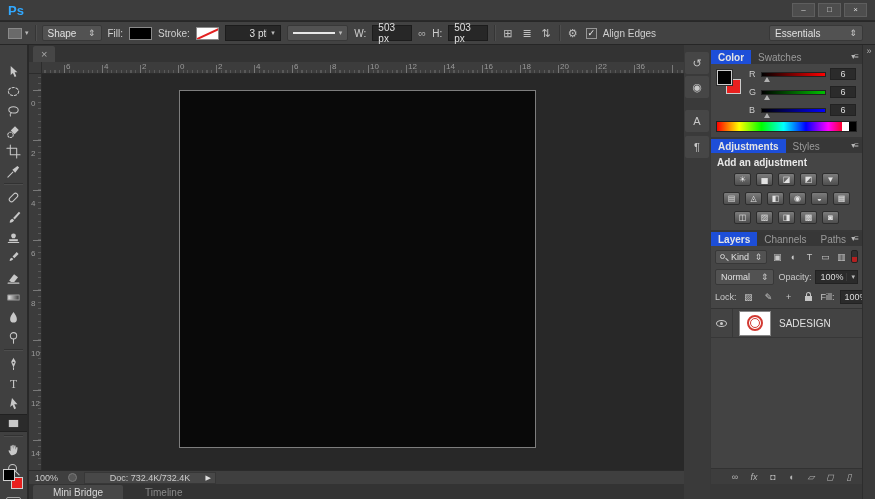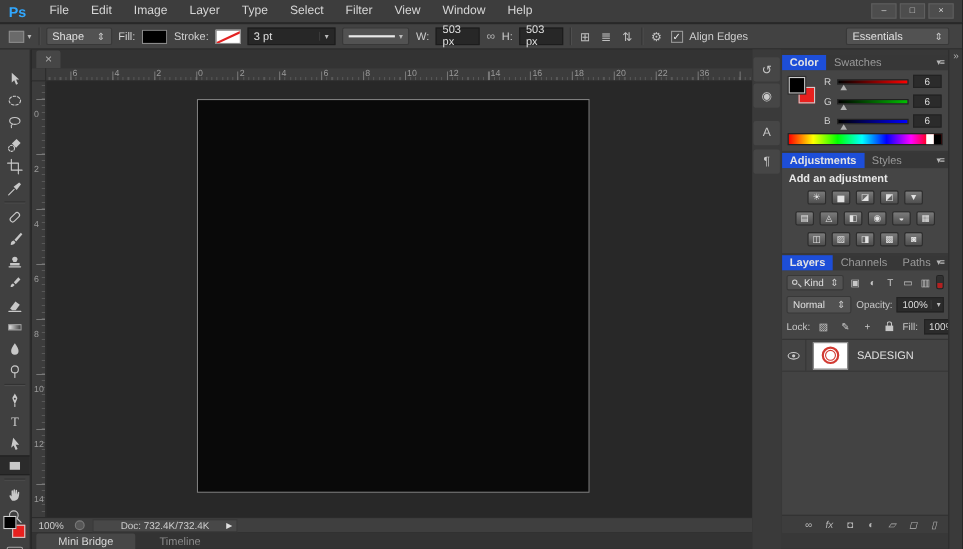--- a/index.html
+++ b/index.html
@@ -24,21 +24,21 @@
   .dd{font-size:7px;color:#bbb}
   .combo{display:inline-flex;align-items:center;background:#525252;border:1px solid #383838;border-radius:2px;height:16px;padding:0 5px;gap:4px;color:#e0e0e0}
   .shape-combo{width:60px;justify-content:space-between}
   .ud{font-size:9px;color:#ccc}
   .lbl{color:#cfcfcf}
   .swatch{width:23px;height:13px;border:1px solid #8a8a8a;display:inline-block;position:relative}
   .fill-swatch{background:#000}
   .stroke-swatch{background:#fff;overflow:hidden}
   .stroke-swatch::after{content:"";position:absolute;left:-4px;top:5px;width:30px;height:2px;background:#e32222;transform:rotate(-25deg)}
   .field{background:#272727;border:1px solid #1c1c1c;height:16px;display:inline-flex;align-items:center;padding:0 5px;color:#e0e0e0}
-  .stroke-width{width:80px;justify-content:space-between}
+  .stroke-width{width:56px;justify-content:flex-end}
   .ddbtn{font-size:7px;color:#bbb;padding-left:4px;border-left:1px solid #3a3a3a}
   .dim{width:40px;justify-content:center}
   .linkicon{color:#aaa;font-size:11px}
   .strokeline{width:42px;height:2px;background:#e8e8e8}
   .obicon{color:#c0c0c0;font-size:11px;padding:0 2px}
   .checkbox{width:11px;height:11px;background:#454545;border:1px solid #979797;display:inline-flex;align-items:center;justify-content:center}
   .check{color:#efefef;font-size:9px;line-height:1}
   .workspace{position:absolute;right:12px;top:3px;width:94px;justify-content:space-between}
 
   
@@ -155,32 +155,20 @@
   .fico{display:inline-flex;align-items:center;justify-content:center;min-width:10px;cursor:pointer;font-style:italic}
   .collapsestrip{position:absolute;right:0;top:0;width:13px;bottom:0;background:#3a3a3a;border-left:1px solid #2d2d2d;text-align:center;color:#b5b5b5;font-size:9px;padding-top:1px;cursor:pointer}
 </style>
 </head>
 <body>
 
 <div class="app">
 
   <header class="menubar">
     <span class="logo">Ps</span>
-    <nav class="menus">
-        <span class="menu-item">File</span>
-        <span class="menu-item">Edit</span>
-        <span class="menu-item">Image</span>
-        <span class="menu-item">Layer</span>
-        <span class="menu-item">Type</span>
-        <span class="menu-item">Select</span>
-        <span class="menu-item">Filter</span>
-        <span class="menu-item">View</span>
-        <span class="menu-item">Window</span>
-        <span class="menu-item">Help</span>
-      </nav>
     <div class="wincontrols">
       <span class="winbtn">–</span>
       <span class="winbtn">□</span>
       <span class="winbtn">×</span>
     </div>
   </header>
 
   <div class="optionsbar">
     <div class="tool-preset">
       <span class="preset-swatch"></span>

